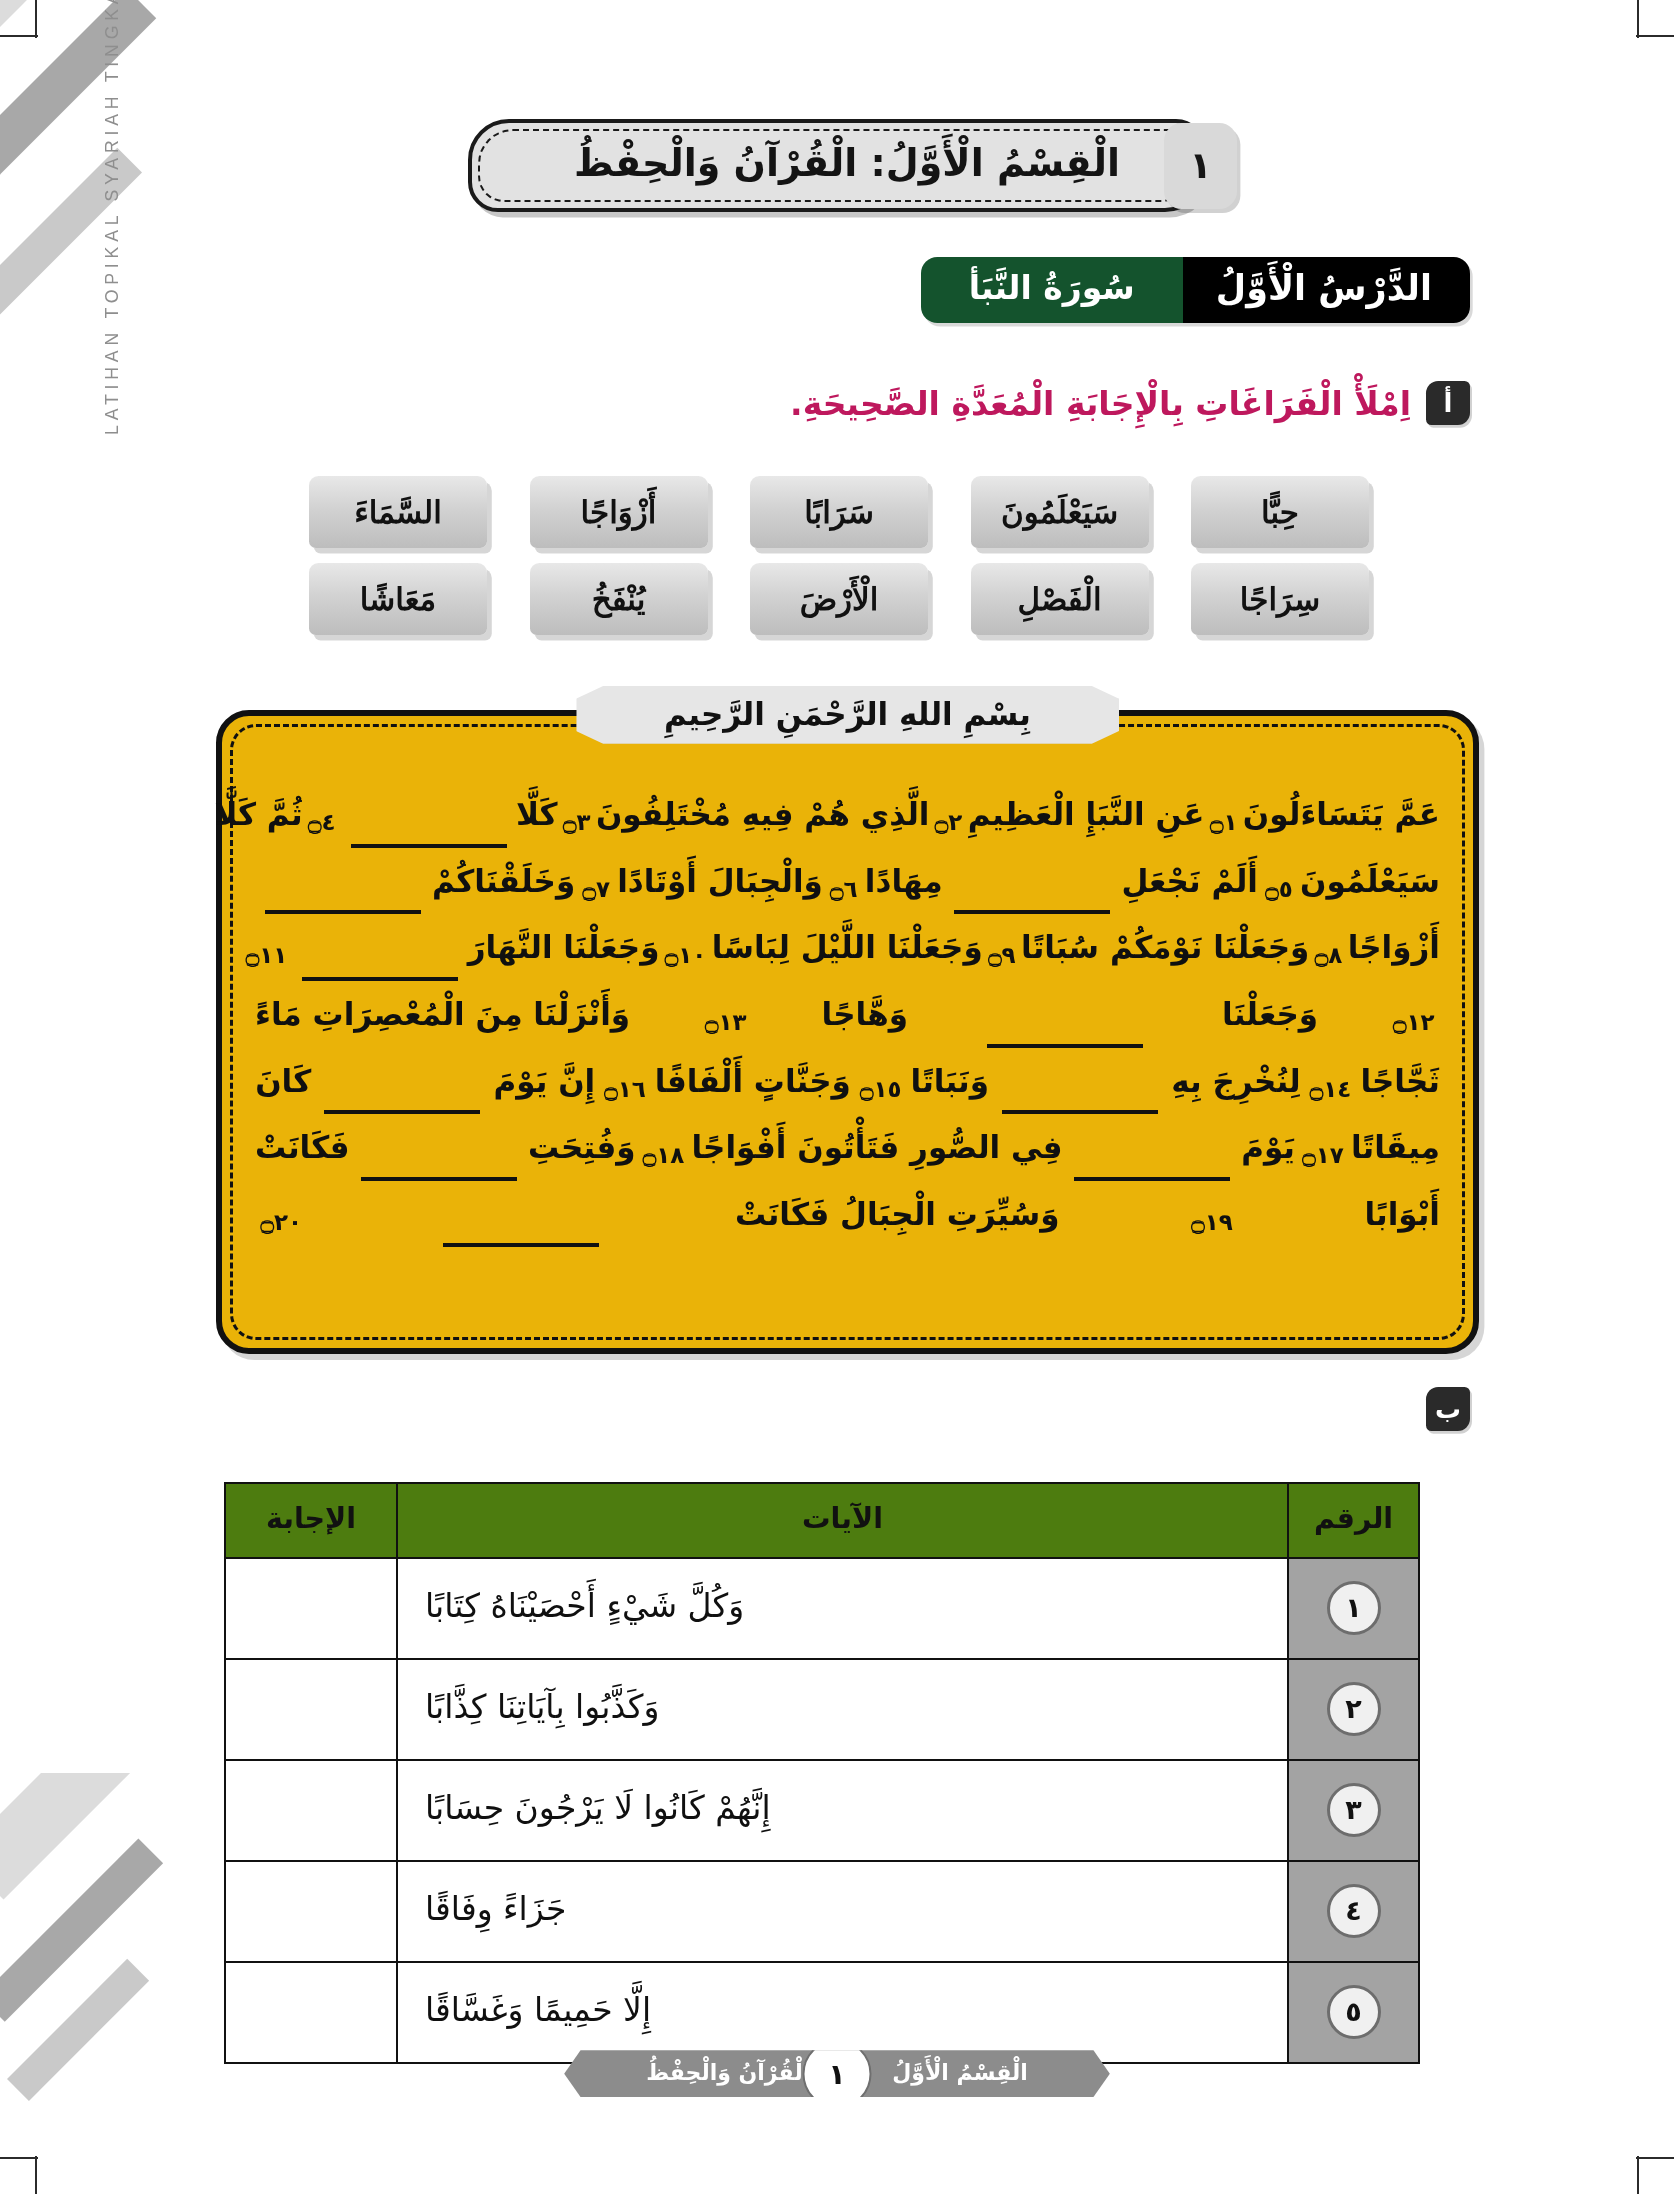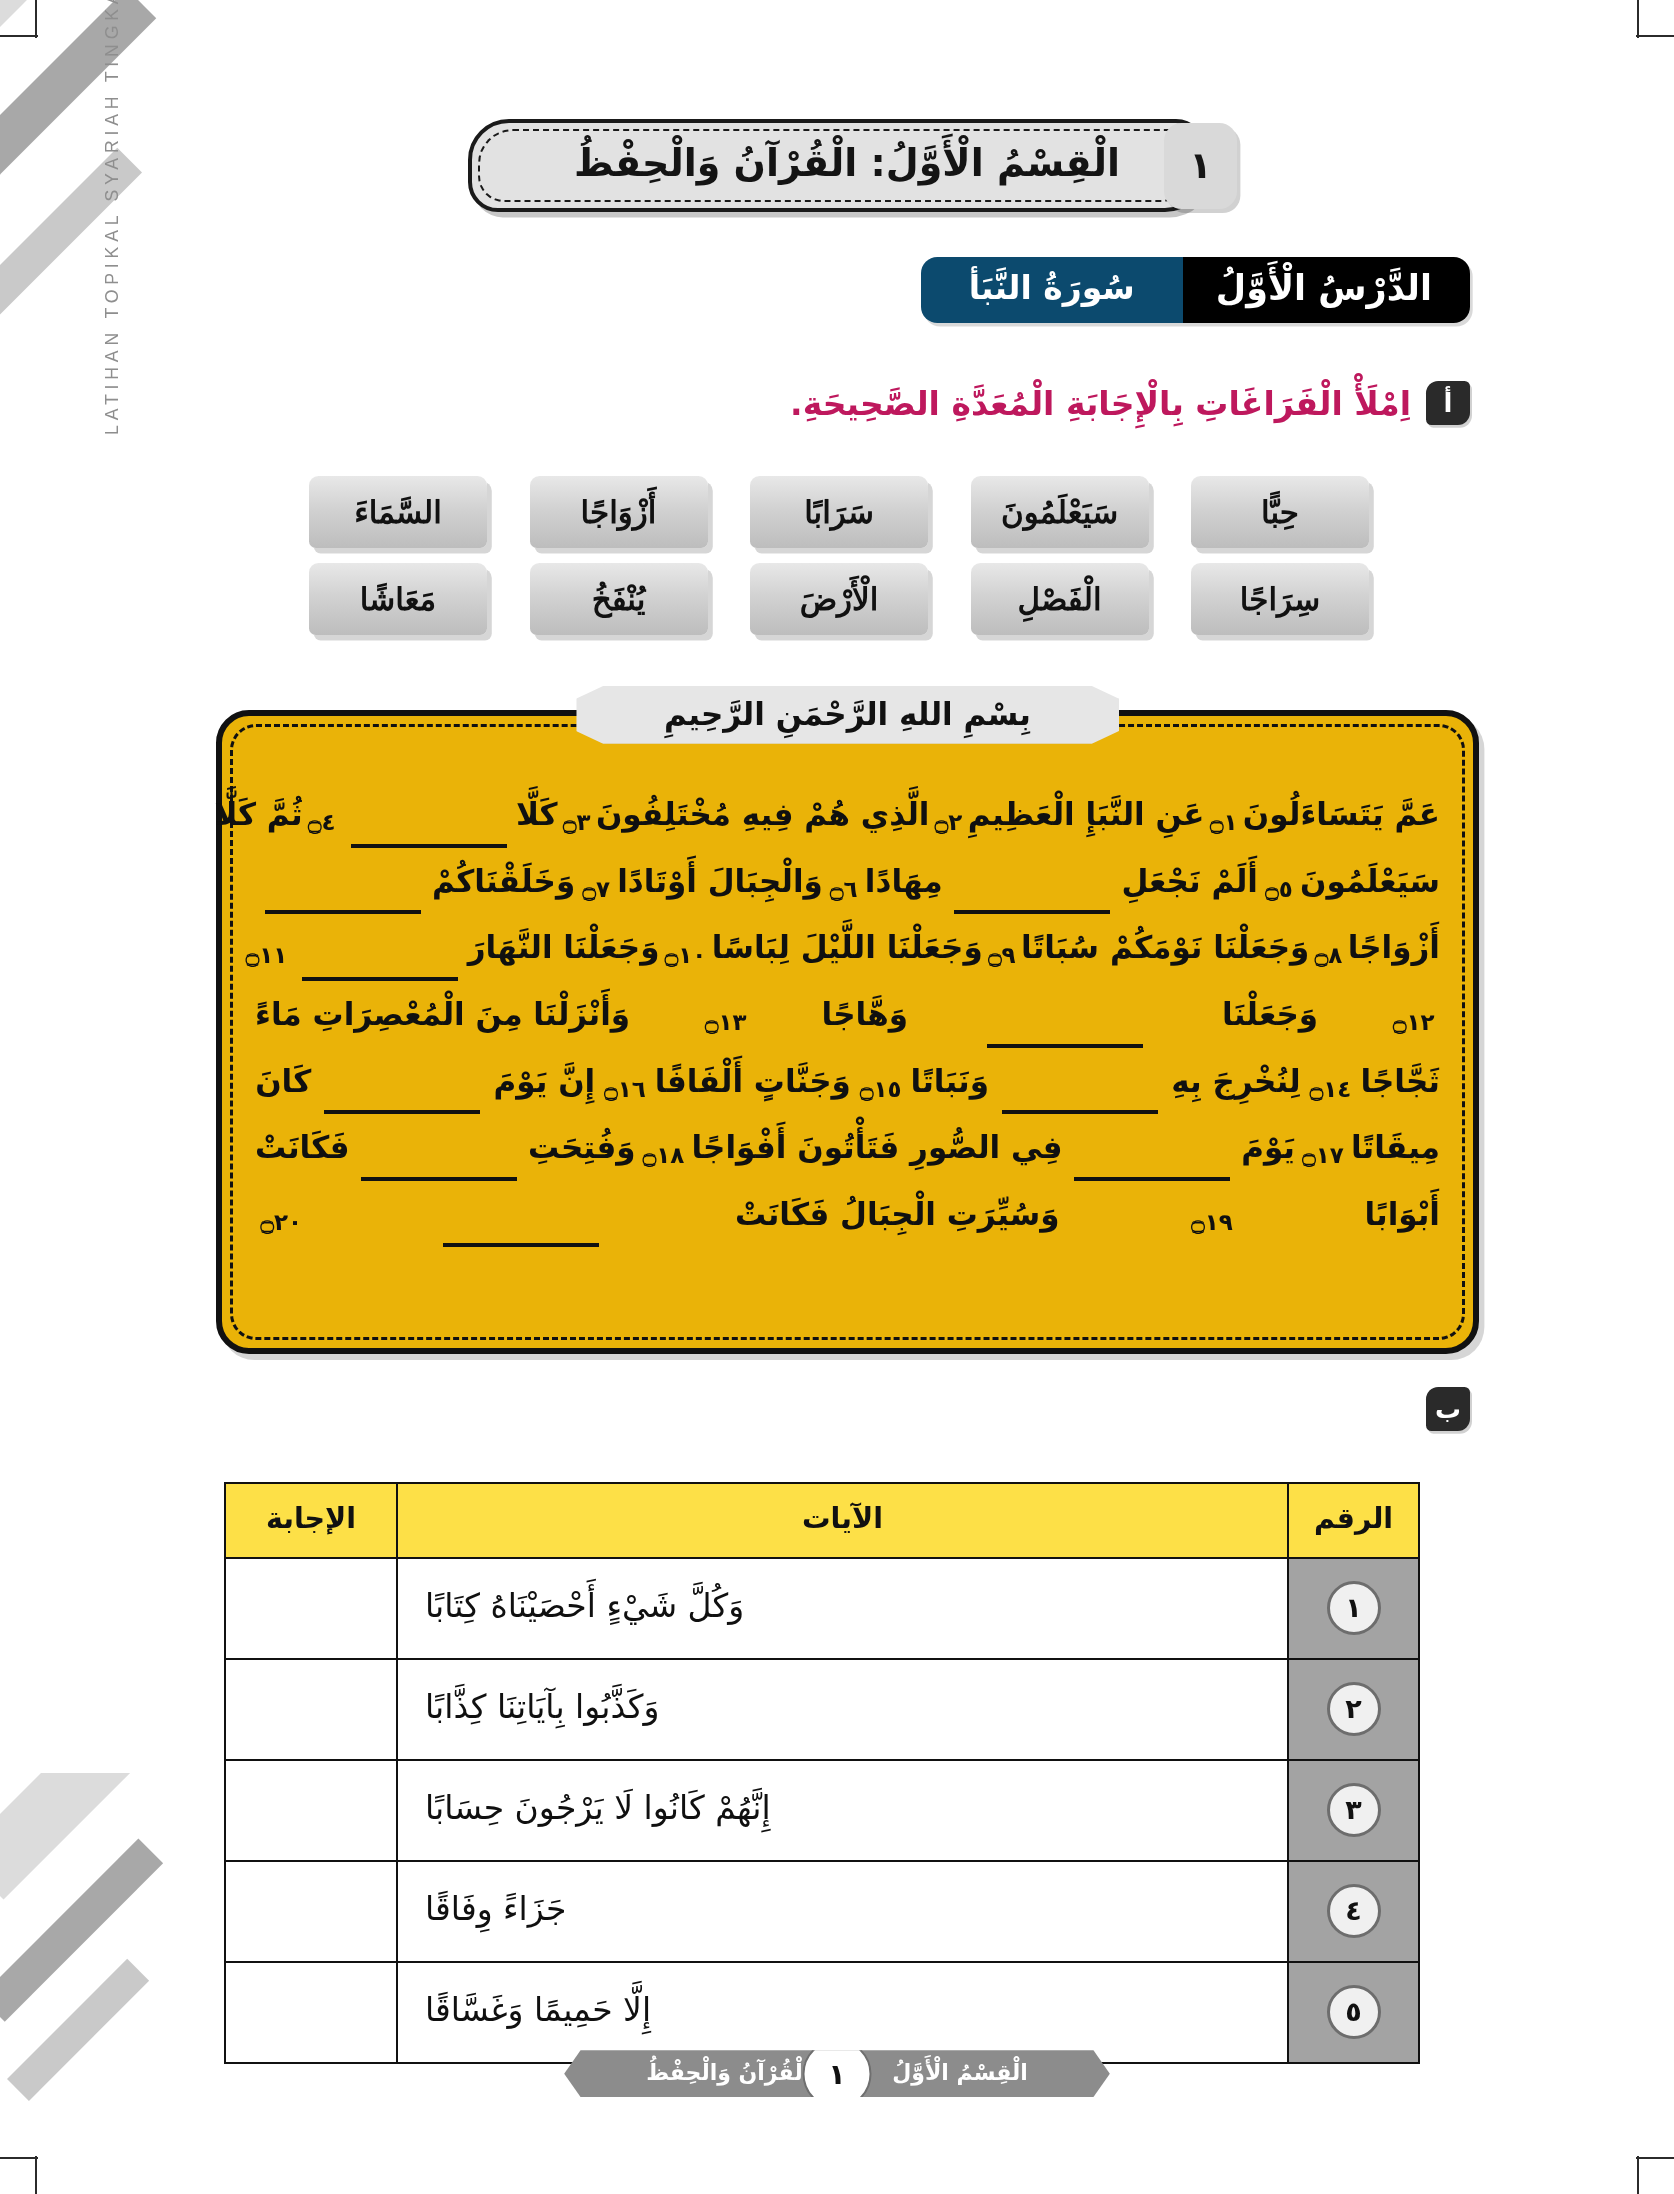--- a/index.html
+++ b/index.html
@@ -132,21 +132,21 @@
   .lesson-dark {
     background: #000000;
     color: #ffffff;
     padding: 11px 38px 15px 33px;
     font-size: 35px;
     font-weight: bold;
     white-space: nowrap;
     font-family: "DejaVu Sans", sans-serif;
   }
   .lesson-gray {
-    background: #0c4a6e;
+    background: #14532d;
     color: #ffffff;
     padding: 11px 48px 15px 48px;
     font-size: 33px;
     font-weight: bold;
     white-space: nowrap;
     font-family: "DejaVu Sans", sans-serif;
   }
 
   
   .q-row {
@@ -291,21 +291,21 @@
     border-collapse: collapse;
     direction: rtl;
     table-layout: fixed;
   }
   .arrange-table th,
   .arrange-table td {
     border: 2.7px solid #111111;
     font-family: "DejaVu Sans", sans-serif;
   }
   .arrange-table th {
-    background: #fde047;
+    background: #4d7c0f;
     font-size: 28.5px;
     font-weight: bold;
     color: #111111;
     padding: 17.7px 0 22px 0;
   }
   .col-num { width: 129px; }
   .col-ans { width: 170px; }
   .cell-num {
     background: #a3a3a3;
     text-align: center;

